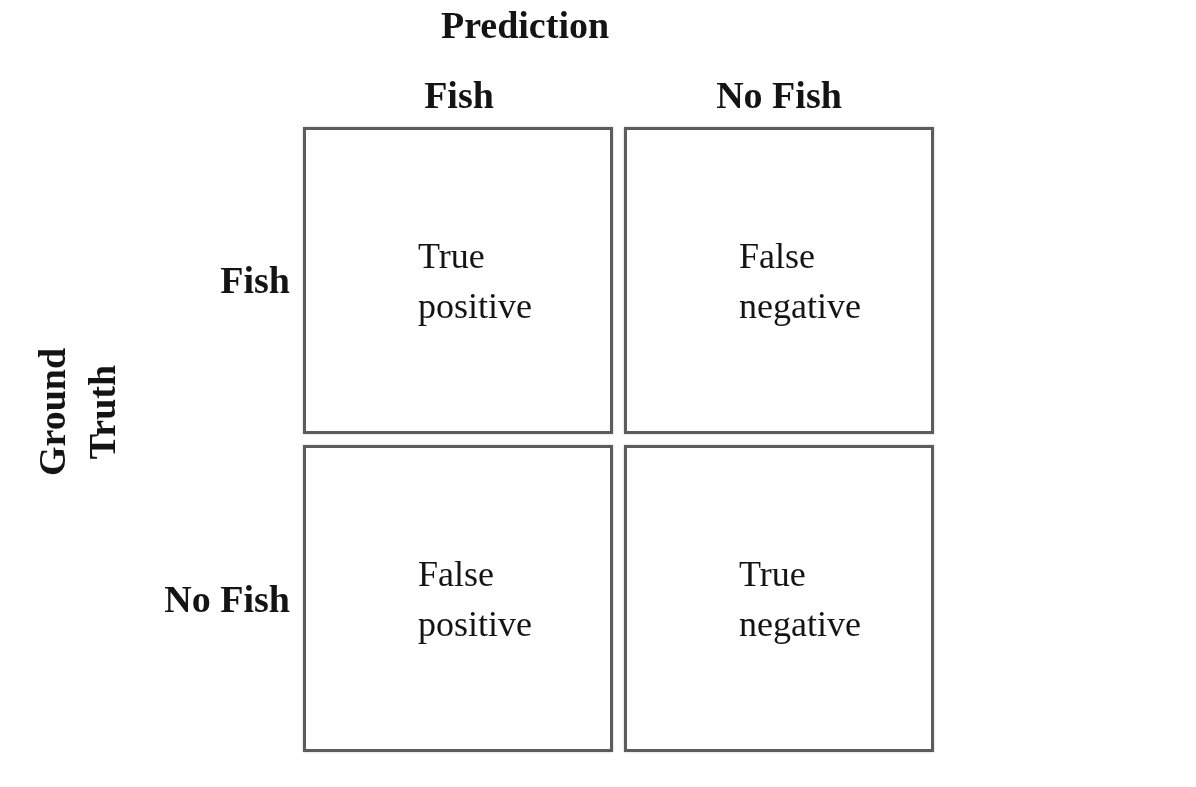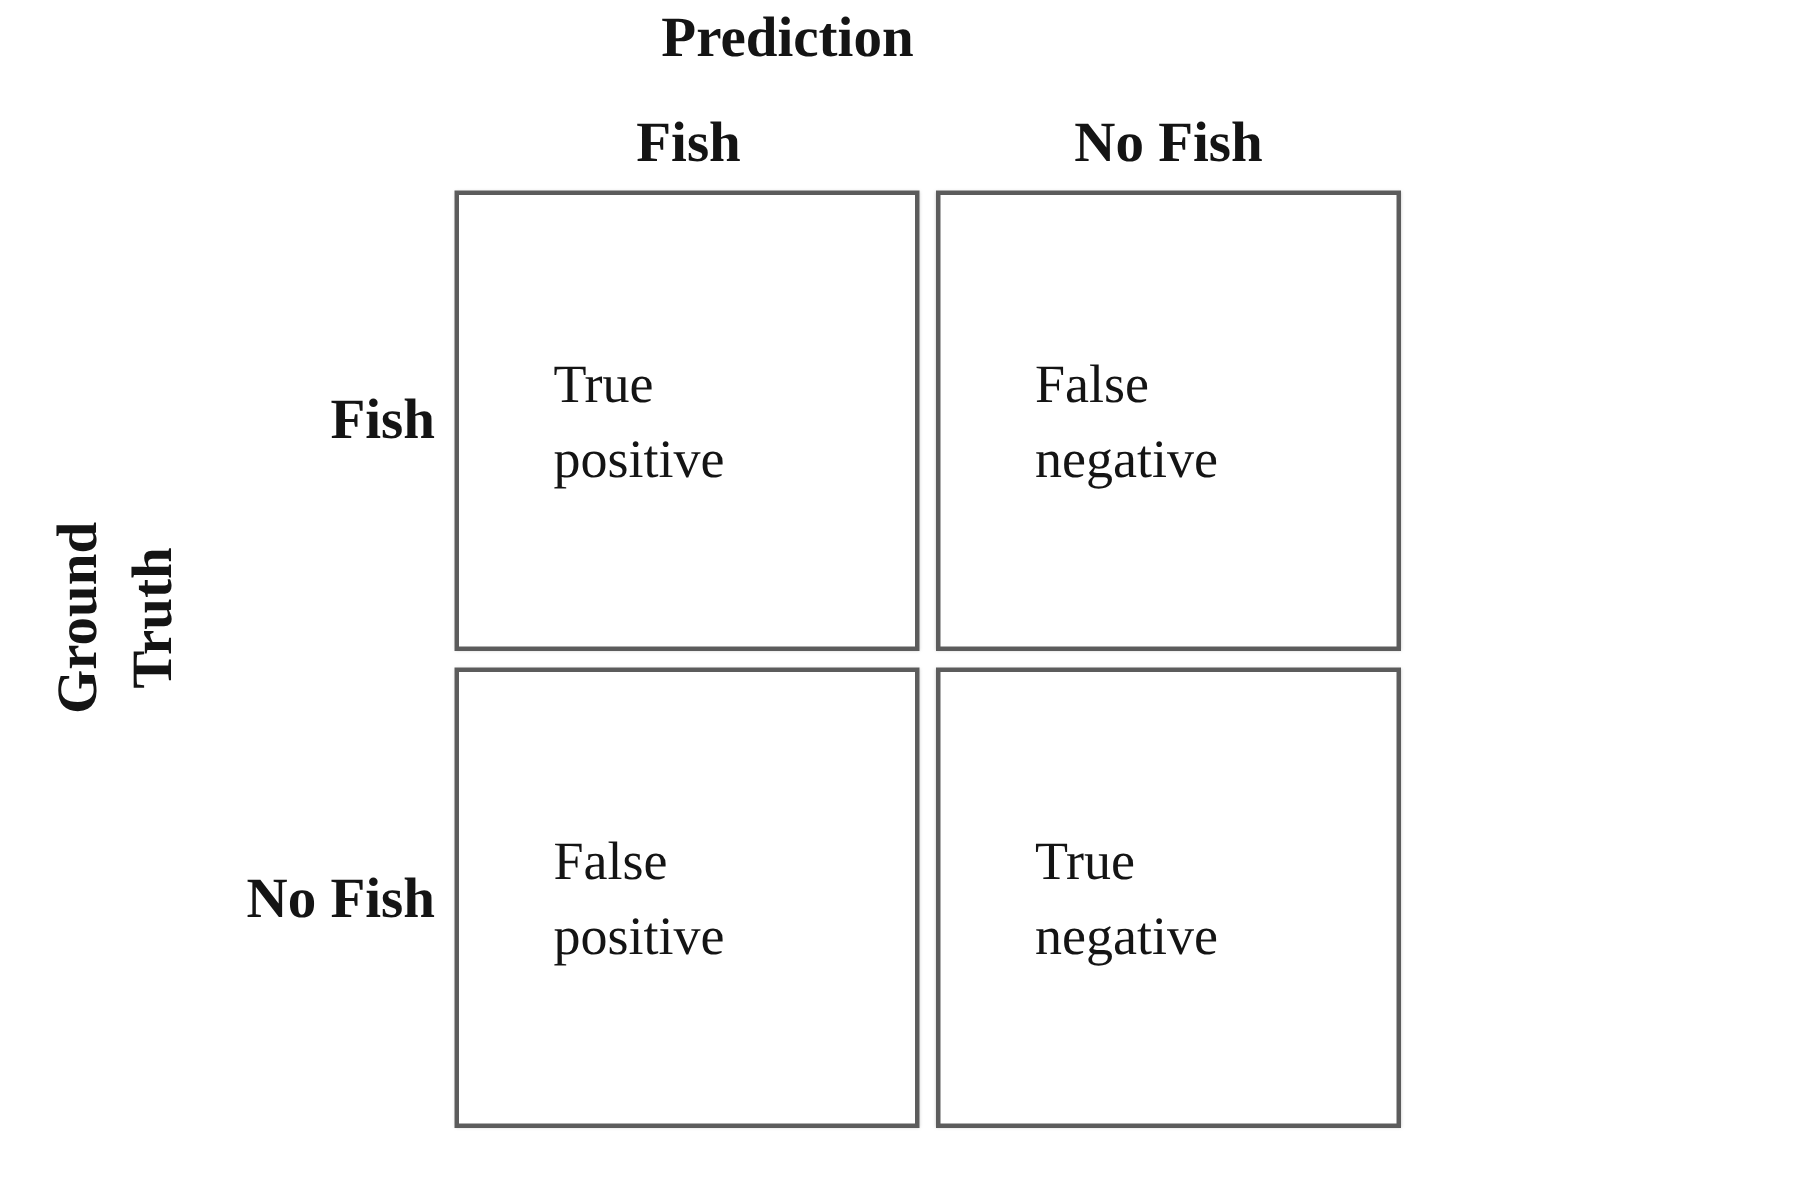--- a/index.html
+++ b/index.html
@@ -60,21 +60,21 @@
   .box{
     position:absolute;
     width:310px; height:307px;
     box-sizing:border-box;
     border:3px solid var(--border);
     background:#ffffff;
     display:flex; align-items:center;
     box-shadow:0 0 2px 0 rgba(150,150,150,.55);
   }
   .box .cell-text{
-    padding-left:63px;
+    padding-left:112px;
     font-size:36px; line-height:50px;
     font-weight:normal;
   }
   .box.tl{left:303px; top:127px;}
   .box.tr{left:624px; top:127px;}
   .box.bl{left:303px; top:445px;}
   .box.br{left:624px; top:445px;}
 </style>
 </head>
 <body>

